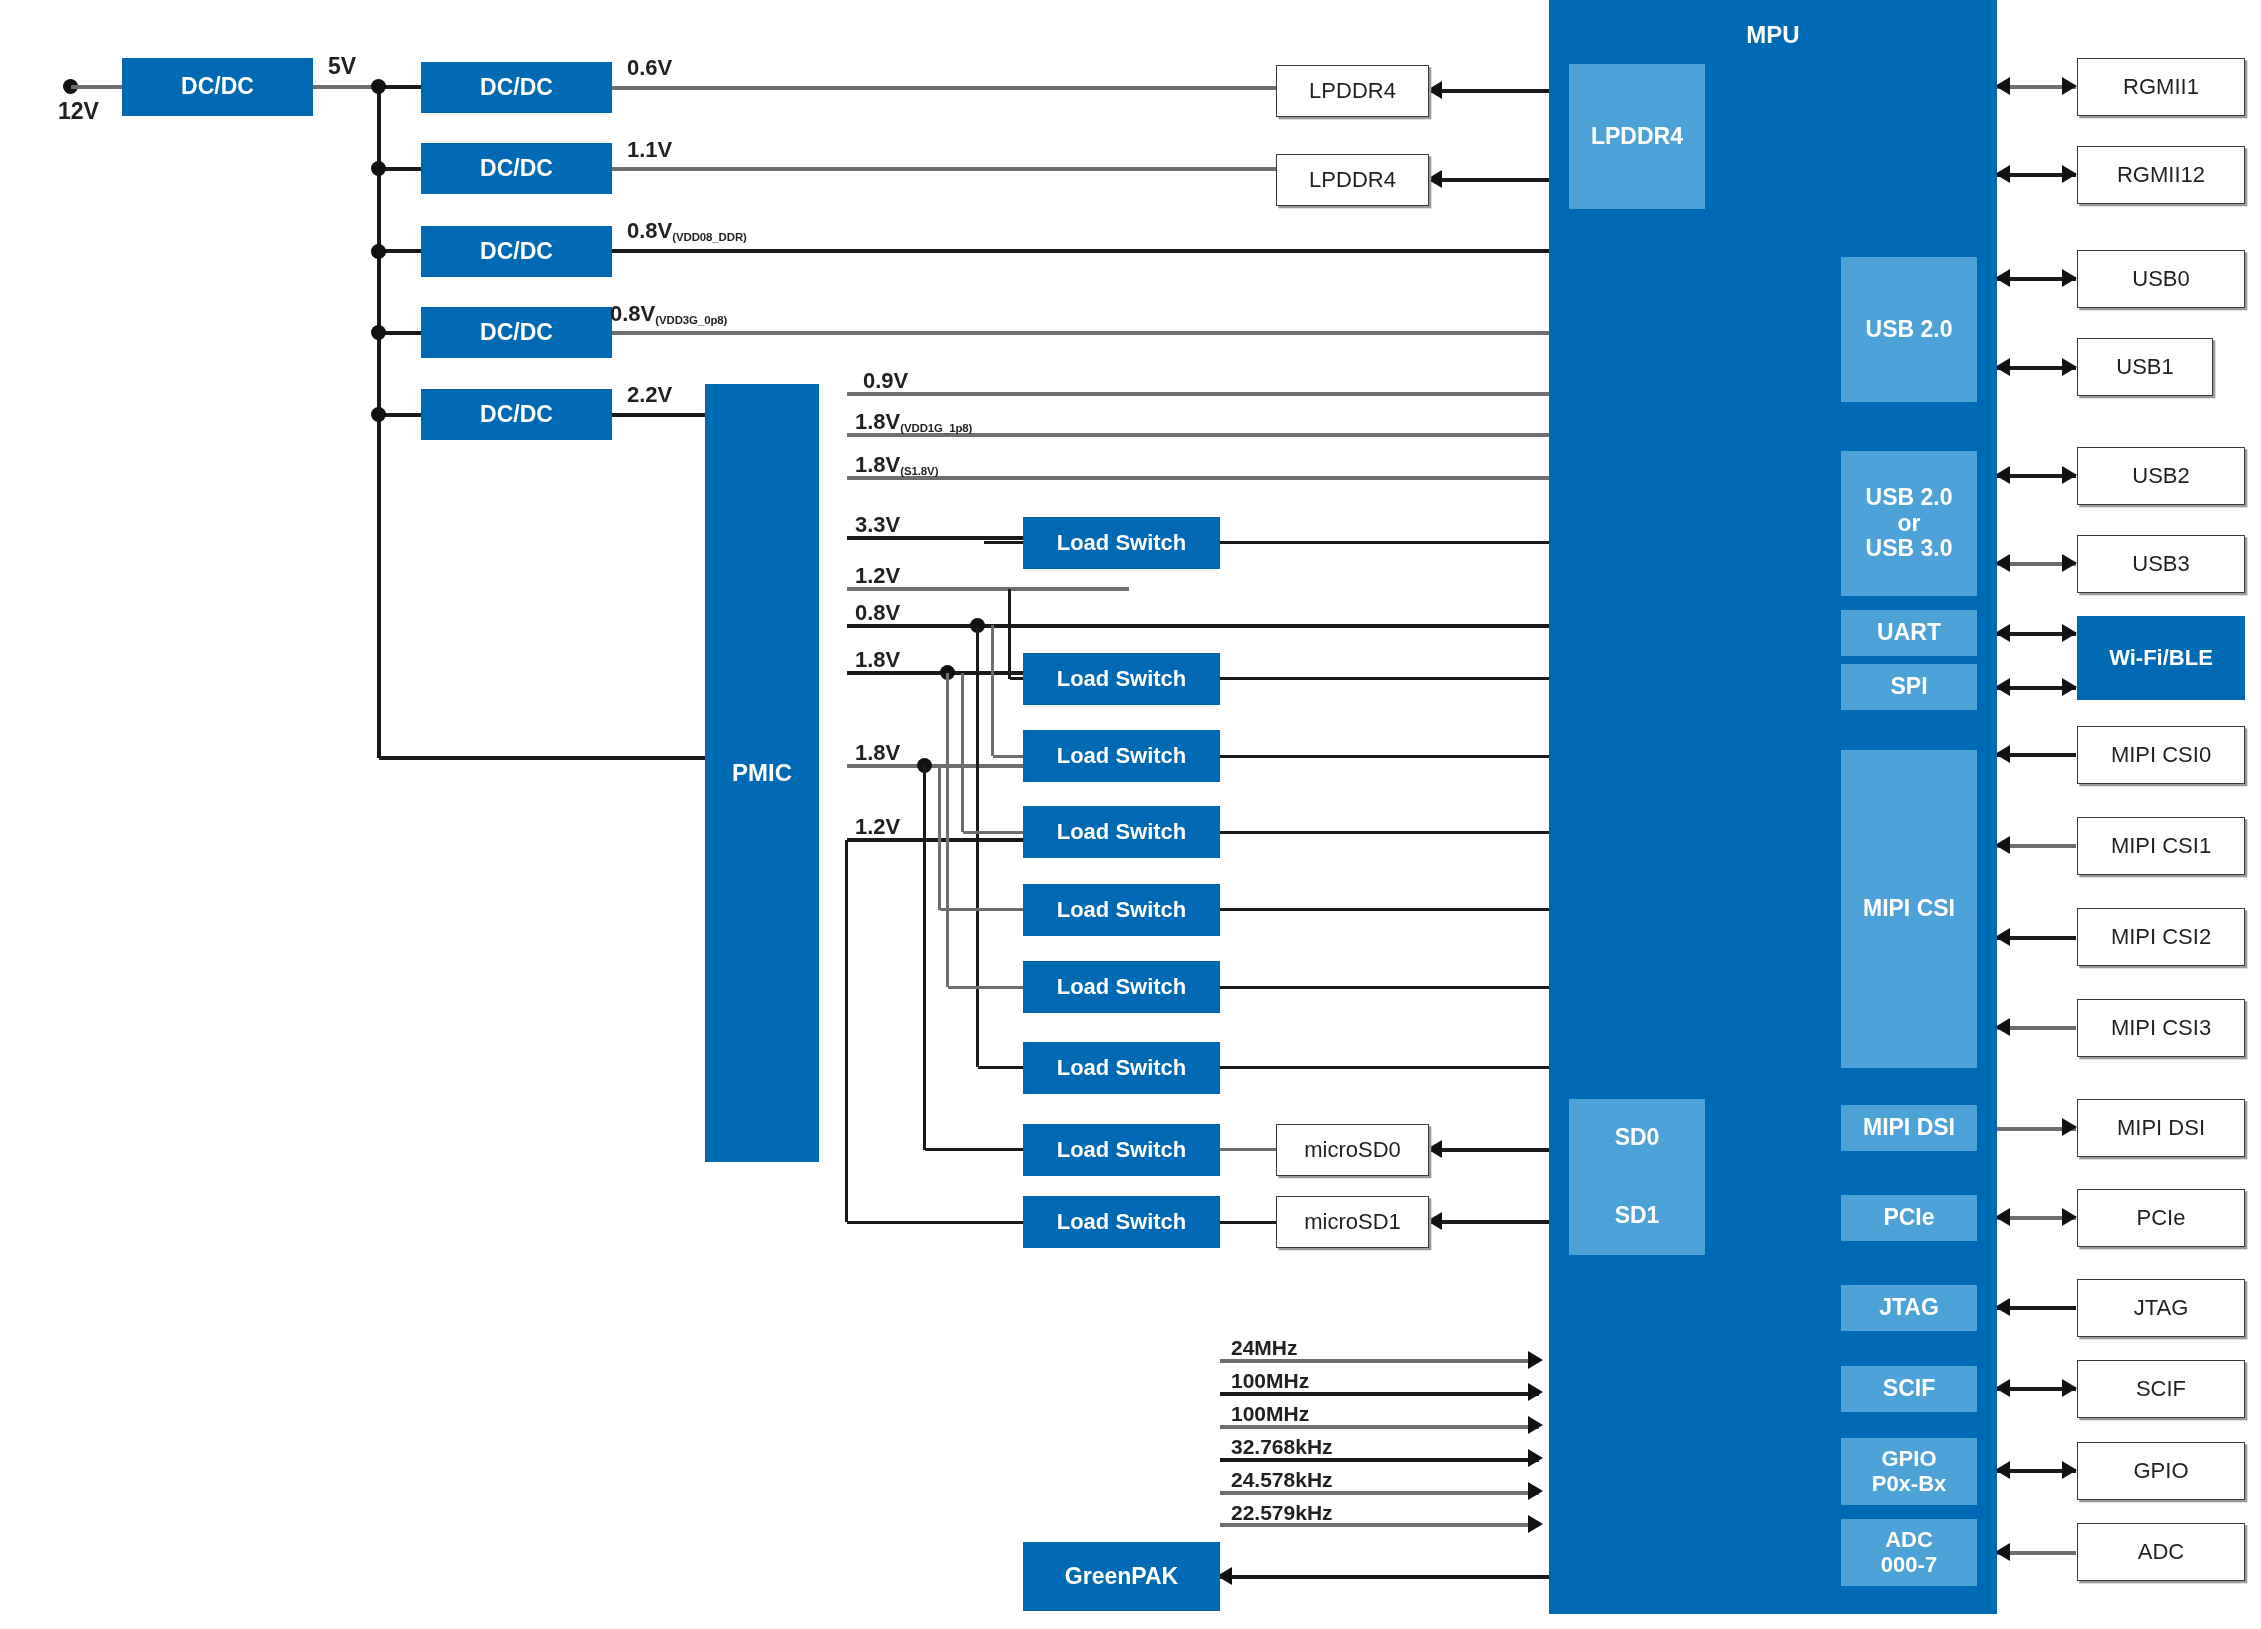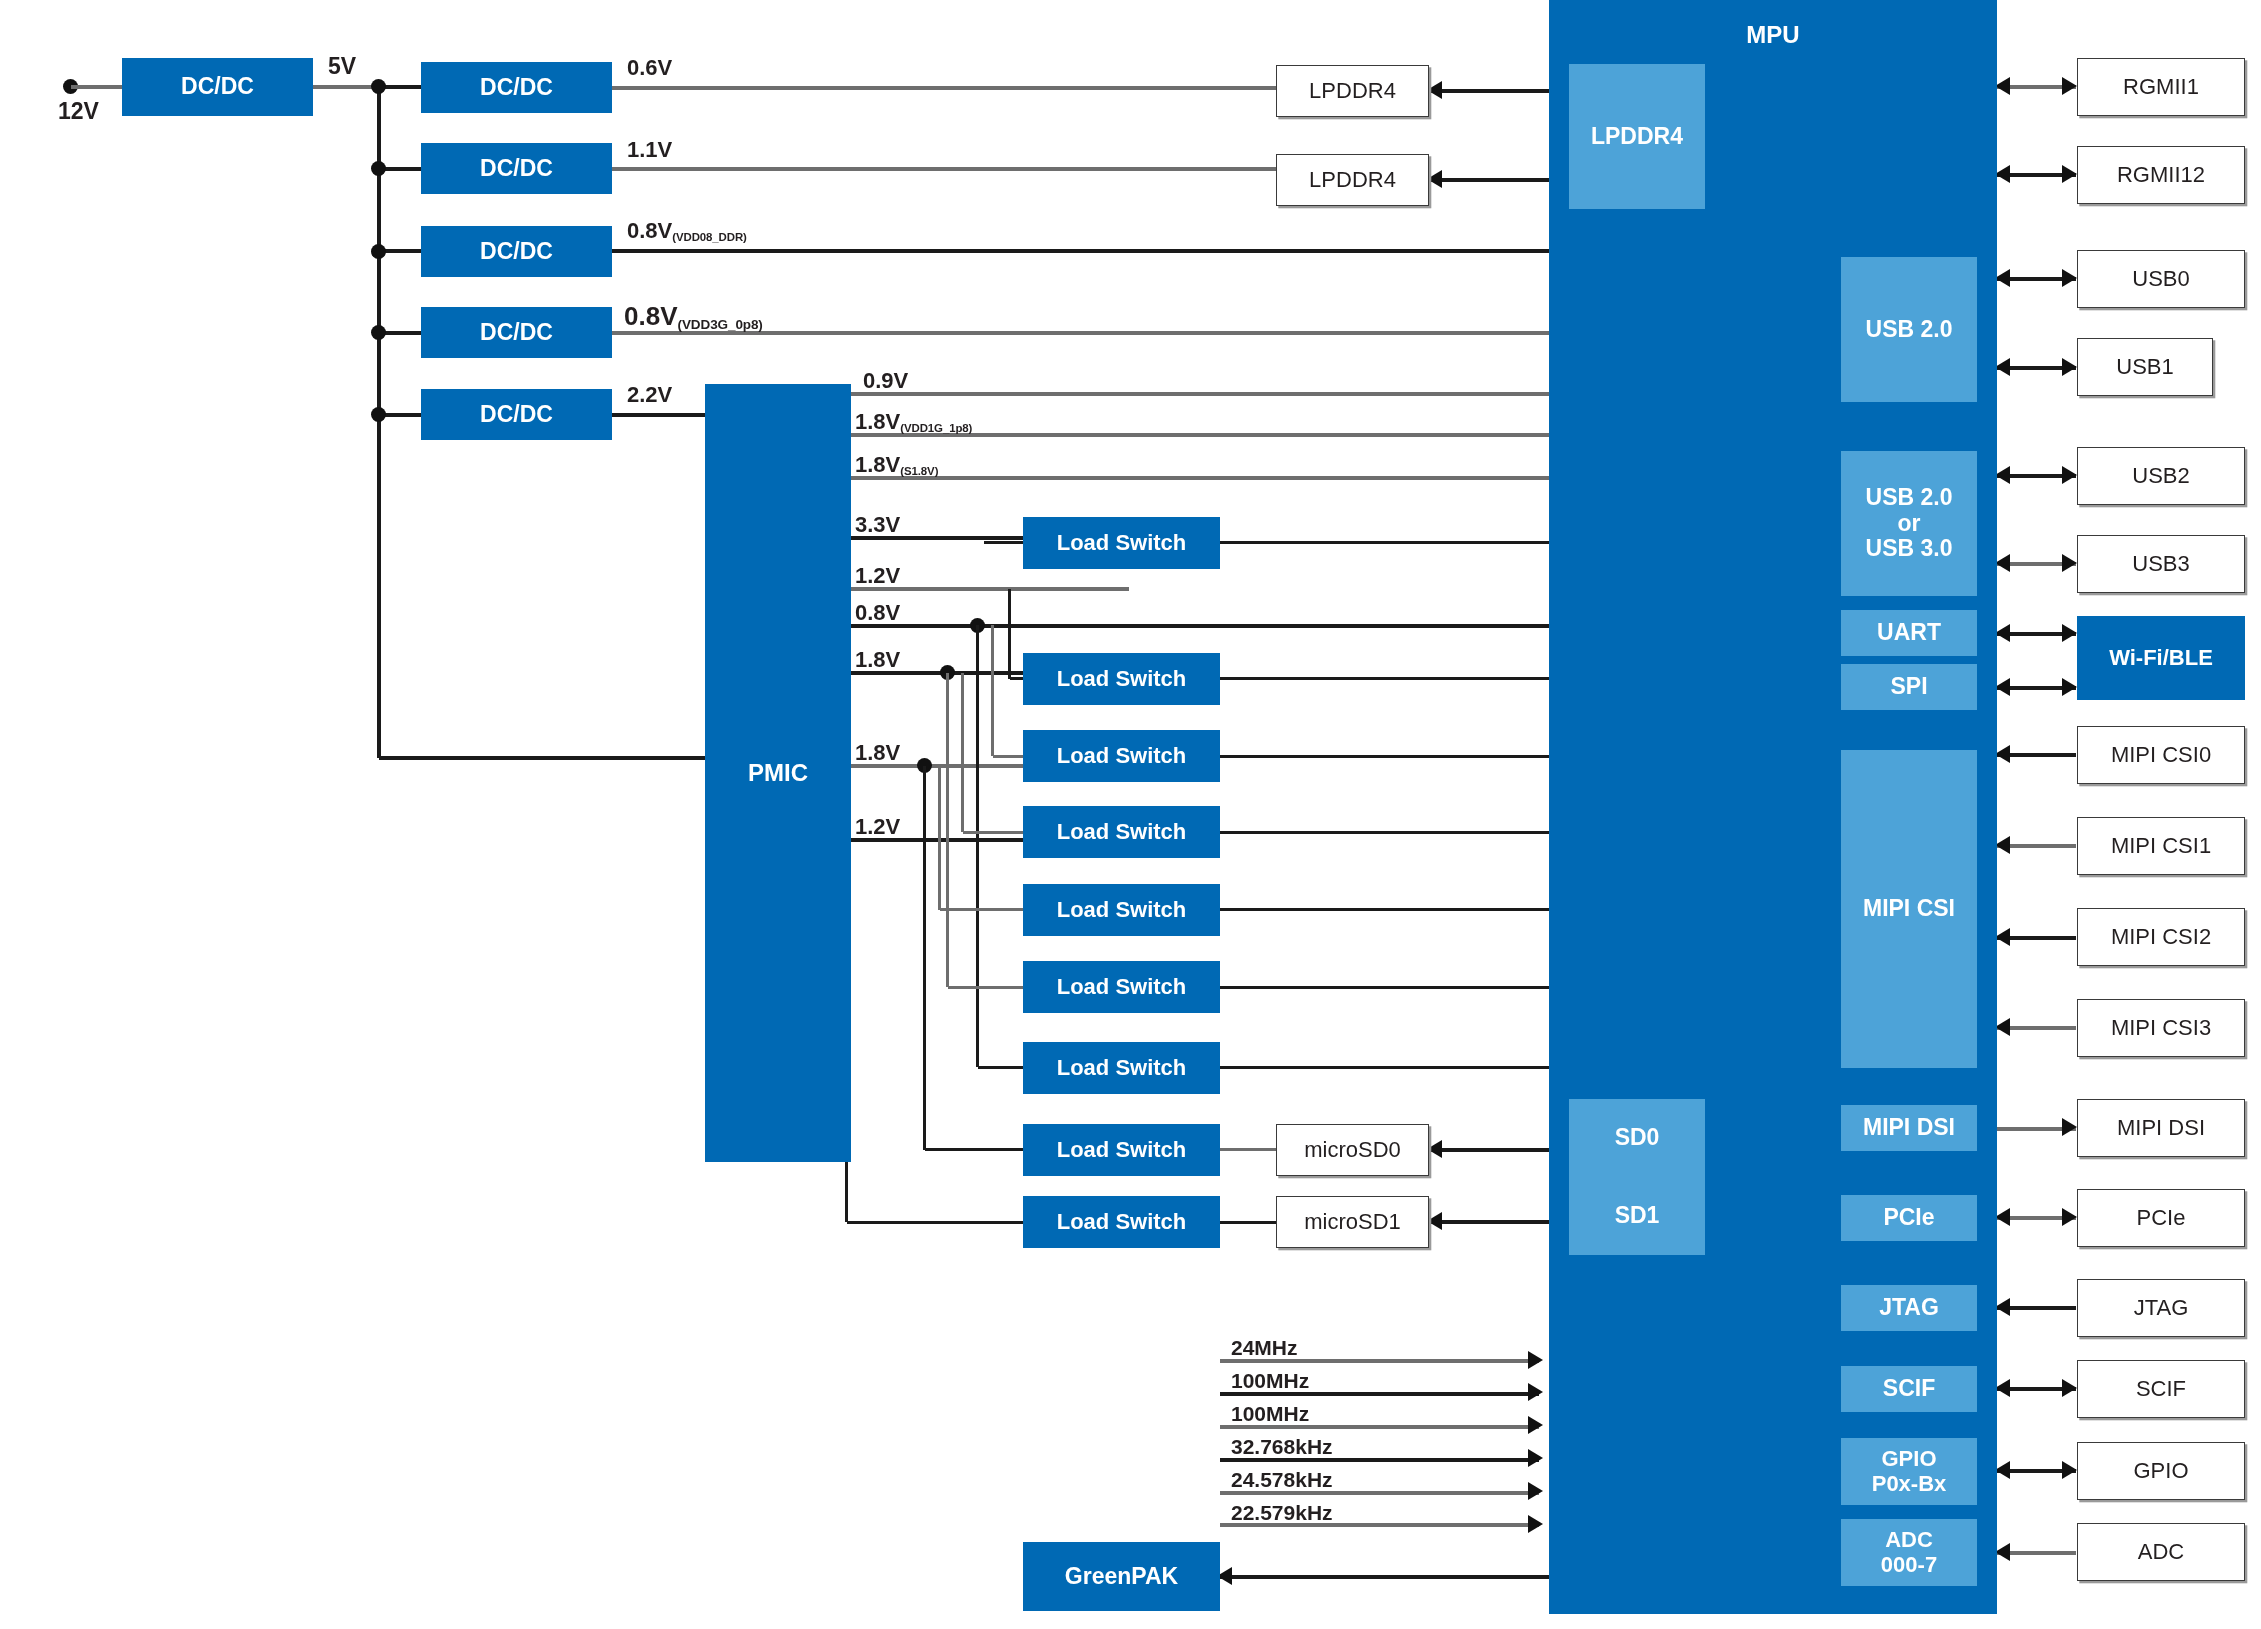--- a/index.html
+++ b/index.html
@@ -240,28 +240,28 @@
 
   <div class="lbl" style="left:627px;top:57px;font-size:22px;">
     <span>0.6V</span>
   </div>
   <div class="lbl" style="left:627px;top:139px;font-size:22px;">
     <span>1.1V</span>
   </div>
   <div class="lbl" style="left:627px;top:220px;font-size:22px;">
     <span>0.8V</span><span class="sub">(VDD08_DDR)</span>
   </div>
-  <div class="lbl" style="left:624px;top:303px;font-size:26px;">
+  <div class="lbl" style="left:610px;top:303px;font-size:22px;">
     <span>0.8V</span><span class="sub">(VDD3G_0p8)</span>
   </div>
   <div class="lbl" style="left:627px;top:384px;font-size:22px;">
     <span>2.2V</span>
   </div>
 
-  <div class="blk blue" style="left:705px;top:384px;width:146px;height:778px;font-size:24px;">PMIC</div>
+  <div class="blk blue" style="left:705px;top:384px;width:114px;height:778px;font-size:24px;">PMIC</div>
 
   <div class="lbl" style="left:855px;top:370px;font-size:22px;margin-left:8px;">
     <span>0.9V</span>
   </div>
   <div class="lbl" style="left:855px;top:411px;font-size:22px;">
     <span>1.8V</span><span class="sub">(VDD1G_1p8)</span>
   </div>
   <div class="lbl" style="left:855px;top:454px;font-size:22px;">
     <span>1.8V</span><span class="sub">(S1.8V)</span>
   </div>

